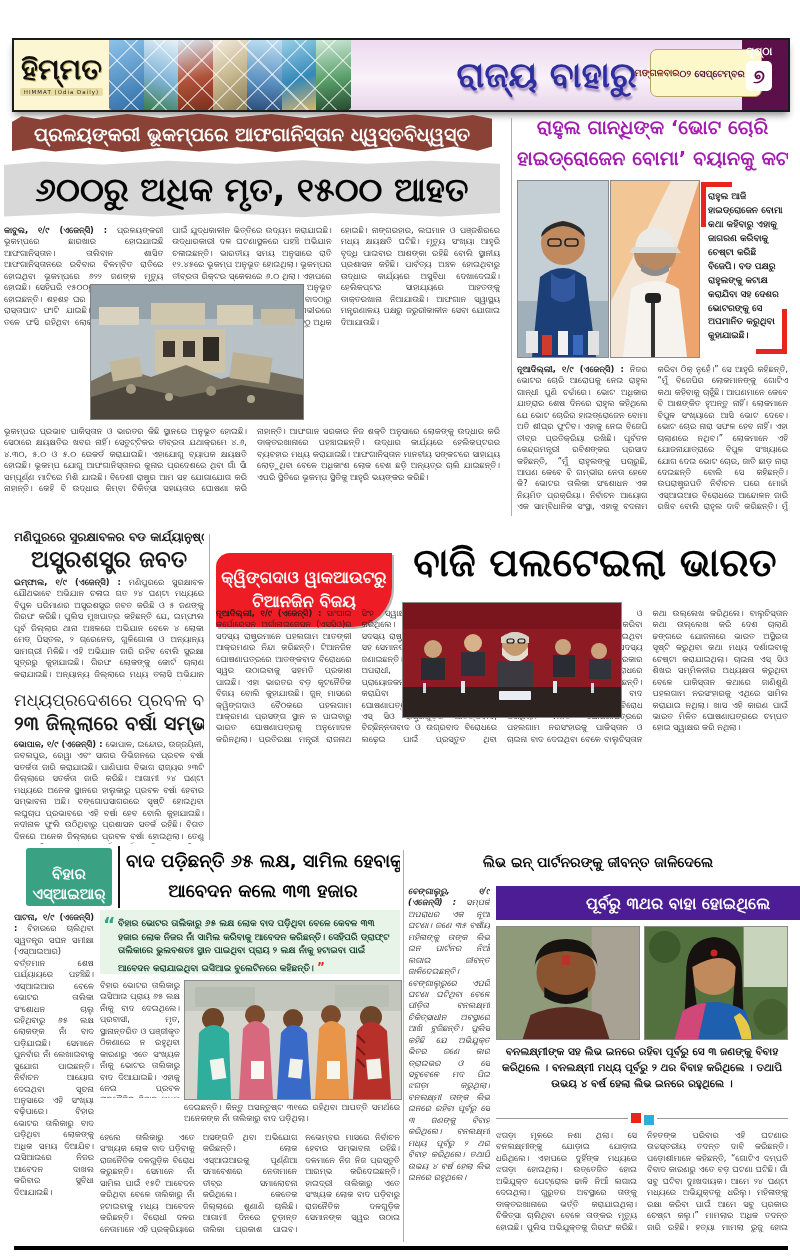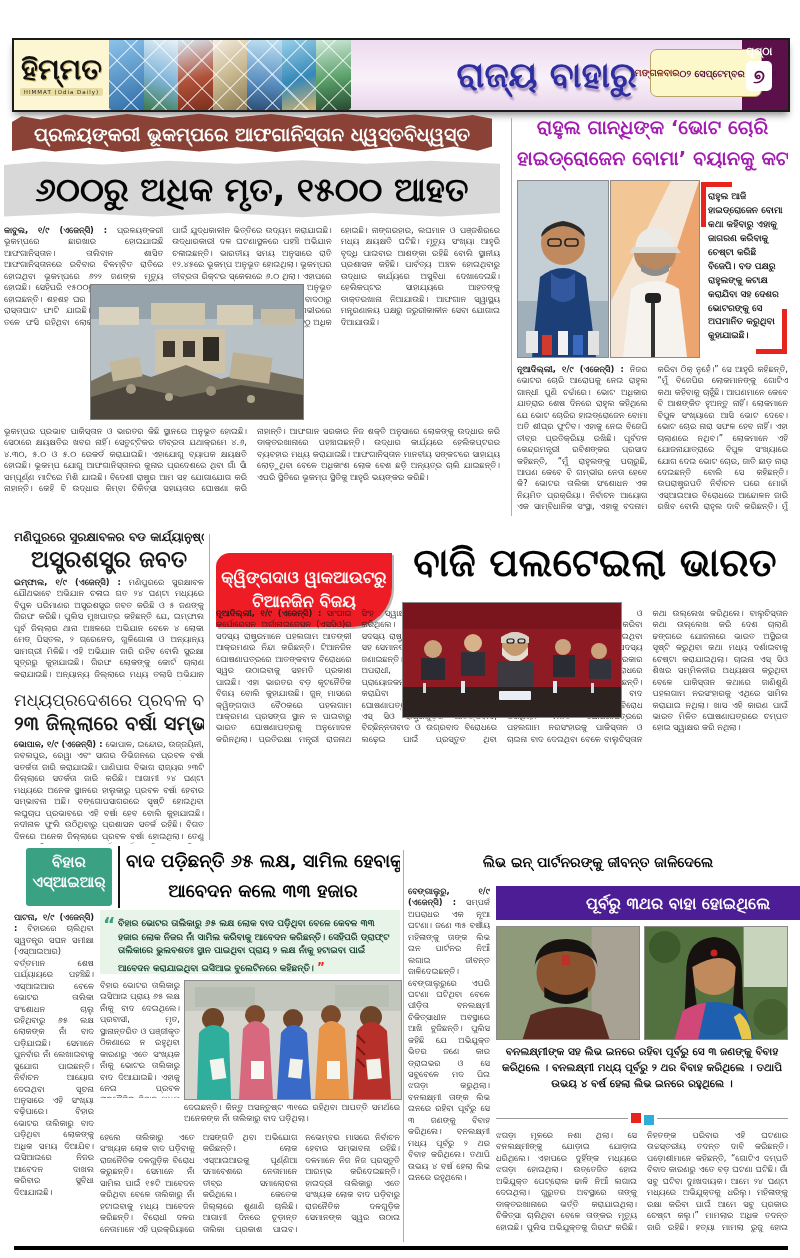--- a/index.html
+++ b/index.html
@@ -76,38 +76,38 @@
          border-radius:14px 0 40px 0;text-align:center;padding-top:13px;box-sizing:border-box;
          font-size:16.5px;font-weight:bold;line-height:1.45;box-shadow:2px 2px 0 #b8b8b8;margin-top:15px;}
   .s-head{position:absolute;left:186px;top:0px;width:386px;height:70px;font-size:39px;font-weight:bold;
           text-align:center;line-height:70px;white-space:nowrap;overflow:hidden;color:#050505;}
   .s-body{position:absolute;left:0;top:80px;width:572px;height:238px;}
   .s-photo{left:186px;top:74px;width:218px;height:114px;z-index:2;}
 
   
   .sec-bihar{left:14px;top:846px;width:386px;height:398px;}
   .b-green{position:absolute;left:12px;top:2px;width:86px;height:58px;background:#3aa183;border-radius:3px;
-           color:#fff;font-size:15px;font-weight:bold;text-align:center;padding-top:4px;box-sizing:border-box;line-height:1.35;}
+           color:#fff;font-size:15px;font-weight:bold;text-align:center;padding-top:16px;box-sizing:border-box;line-height:1.35;}
   .b-rule{position:absolute;left:104px;top:0;width:2px;height:62px;background:#151515;}
   .b-head{position:absolute;left:112px;top:0;width:274px;height:62px;font-size:18px;font-weight:bold;
           text-align:center;line-height:1.65;color:#070707;white-space:nowrap;overflow:hidden;}
   .b-left{left:0;top:66px;width:80px;height:332px;}
   .b-quote{position:absolute;left:86px;top:64px;width:300px;height:64px;background:#e9f4e9;box-sizing:border-box;
            padding:7px 10px 4px 18px;font-size:9px;font-weight:bold;line-height:1.5;color:#17432e;overflow:hidden;}
   .b-quote .oq{position:absolute;left:3px;top:0px;font-size:19px;color:#3aa183;}
   .b-quote .cq{color:#e8241f;font-size:12px;}
   .b-colA{left:86px;top:134px;width:80px;height:118px;}
   .b-photo{left:170px;top:134px;width:216px;height:118px;z-index:2;}
   .b-under{left:170px;top:256px;width:216px;height:26px;}
   .b-cols{left:86px;top:286px;width:300px;height:112px;column-count:3;column-gap:8px;}
 
   
   .sec-livein{left:408px;top:846px;width:380px;height:398px;}
   .l-head{height:32px;font-size:14px;font-weight:bold;text-align:center;line-height:32px;white-space:nowrap;overflow:hidden;color:#070707;}
-  .l-left{left:0;top:40px;width:82px;height:358px;}
+  .l-left{left:0;top:40px;width:82px;height:358px;font-style:italic;}
   .l-red{position:absolute;left:88px;top:40px;width:292px;height:34px;background:#4c1d95;color:#fff;
          font-size:16px;font-weight:bold;text-align:center;line-height:35px;white-space:nowrap;overflow:hidden;padding-left:36px;}
   .l-photos{position:absolute;left:88px;top:80px;width:292px;height:112px;display:flex;gap:4px;}
   .l-cap{position:absolute;left:88px;top:198px;width:292px;height:62px;font-size:10.5px;font-weight:bold;
          text-align:center;line-height:1.5;color:#101010;overflow:hidden;}
   .l-div{position:absolute;left:88px;top:266px;width:292px;height:12px;display:flex;align-items:center;justify-content:center;gap:3px;}
   .l-div .ln{flex:1;height:1px;background:#9a9a9a;}
   .l-div .sqr{width:10px;height:10px;background:#e8241f;}
   .l-div .sqb{width:10px;height:10px;background:#2ab0d8;margin-top:4px;}
   .l-cols{left:88px;top:284px;width:292px;height:114px;}

